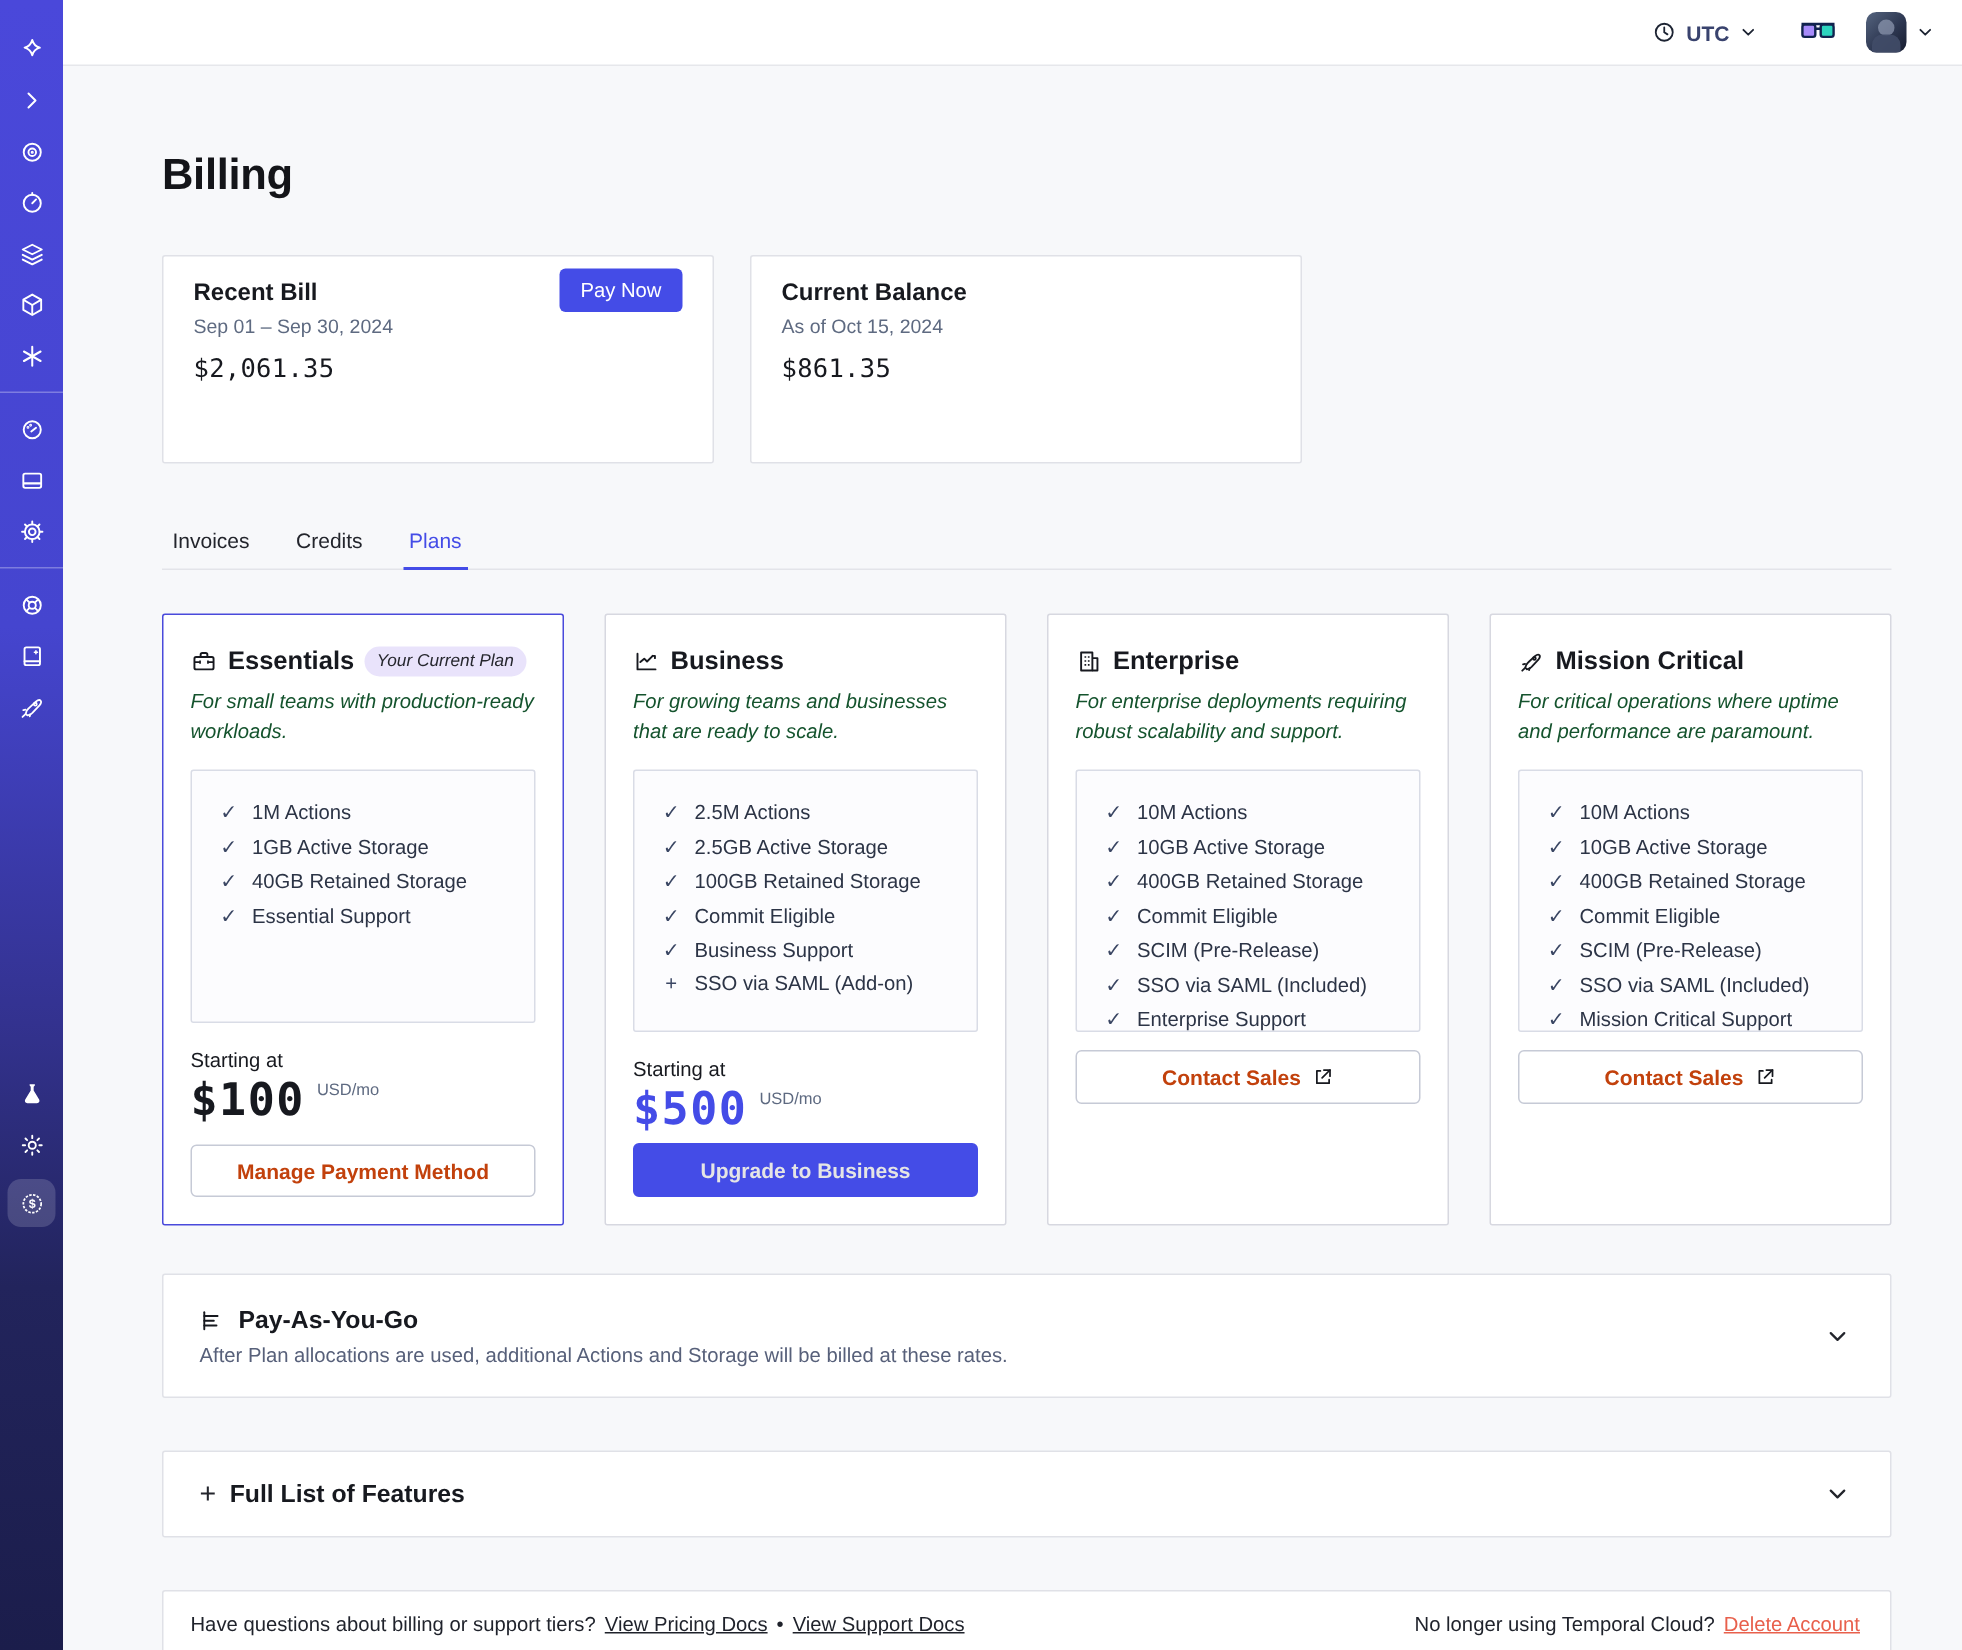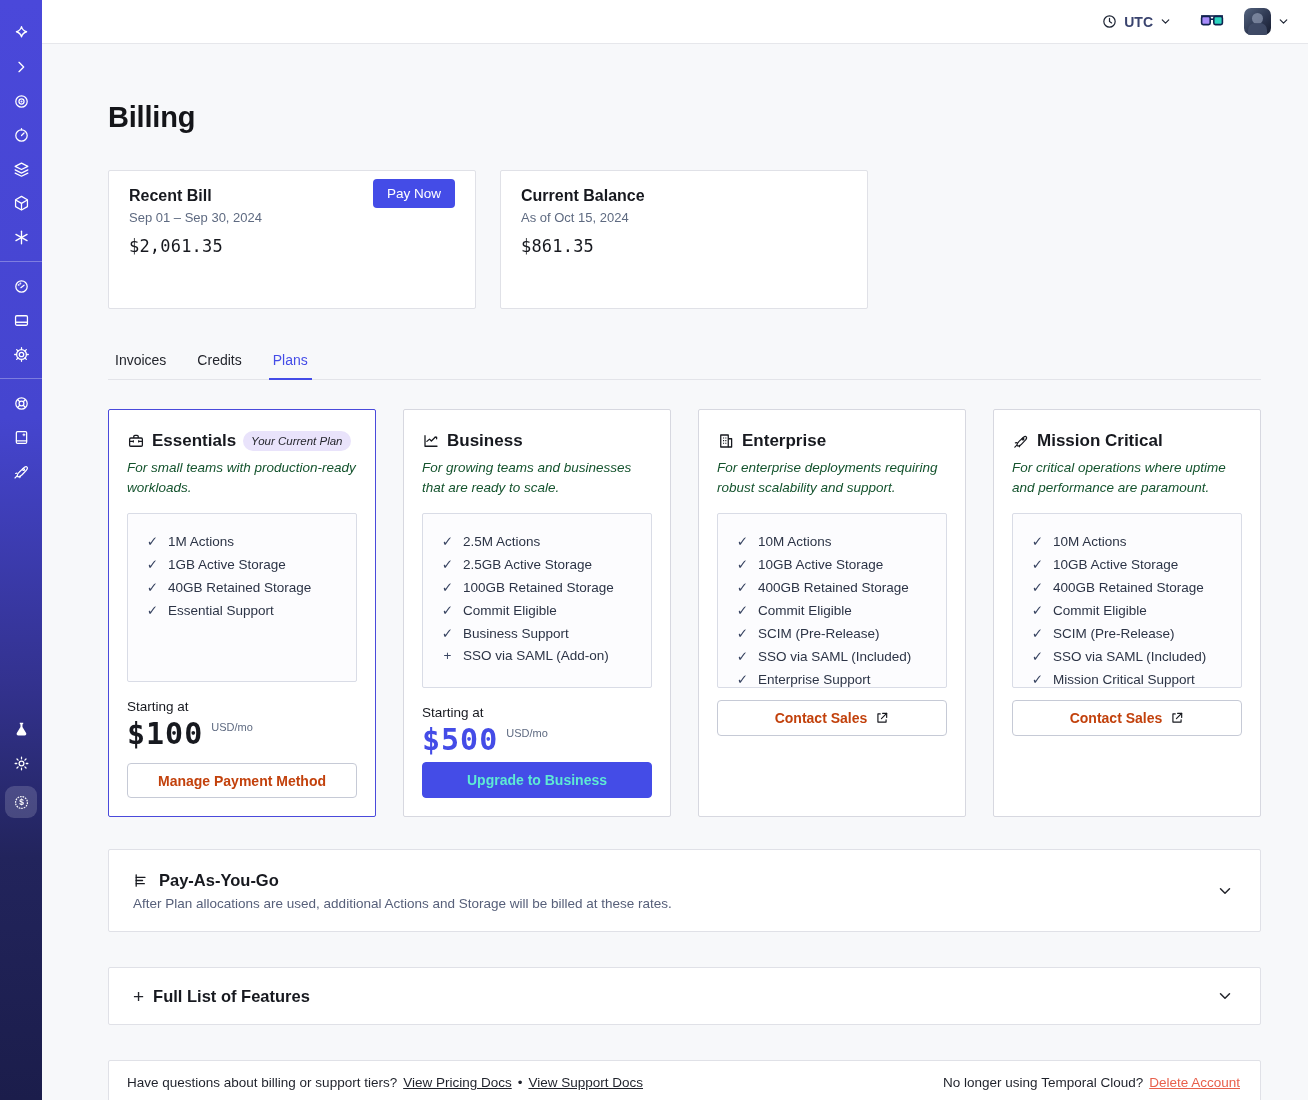--- a/index.html
+++ b/index.html
@@ -95,21 +95,21 @@
   .price-row { display:flex; align-items:flex-start; gap:8px; margin-top:2px; }
   .price-amount { font-family:"DejaVu Sans Mono", monospace; font-size:30px; font-weight:700; color:#17191F; letter-spacing:1px; }
   .price-amount.indigo { color:#444CE7; }
   .price-units { display:flex; flex-direction:row; font-size:11px; color:#5E6A81; line-height:1.3; padding-top:4px; }
   .plan-btn {
     margin-top:auto; width:100%; height:36px; border-radius:4px; cursor:pointer;
     font-family:inherit; font-size:14px; font-weight:600;
     display:flex; align-items:center; justify-content:center; gap:8px;
   }
   .plan-btn.secondary { background:#fff; border:1px solid #C6CAD6; color:#c2410c;margin-top:12px; }
-  .plan-btn.primary { background:#444CE7; border:1px solid #444CE7; color:#5eead4; }
+  .plan-btn.primary { background:#444CE7; border:1px solid #444CE7; color:#e5e5e5; }
   
   .accordion {
     background:#fff; border:1px solid #E0E1E7; border-radius:2px;
     display:flex; align-items:center; padding:0 26px 0 24px; cursor:pointer;
   }
   .accordion .acc-body { flex:1; }
   .acc-payg { margin-top:32px; height:83px; }
   .acc-features { margin-top:35px; height:58px; }
   .acc-title-row { display:flex; align-items:center; gap:9px; }
   .acc-title { font-size:16.5px; font-weight:700; color:#17191F; }

